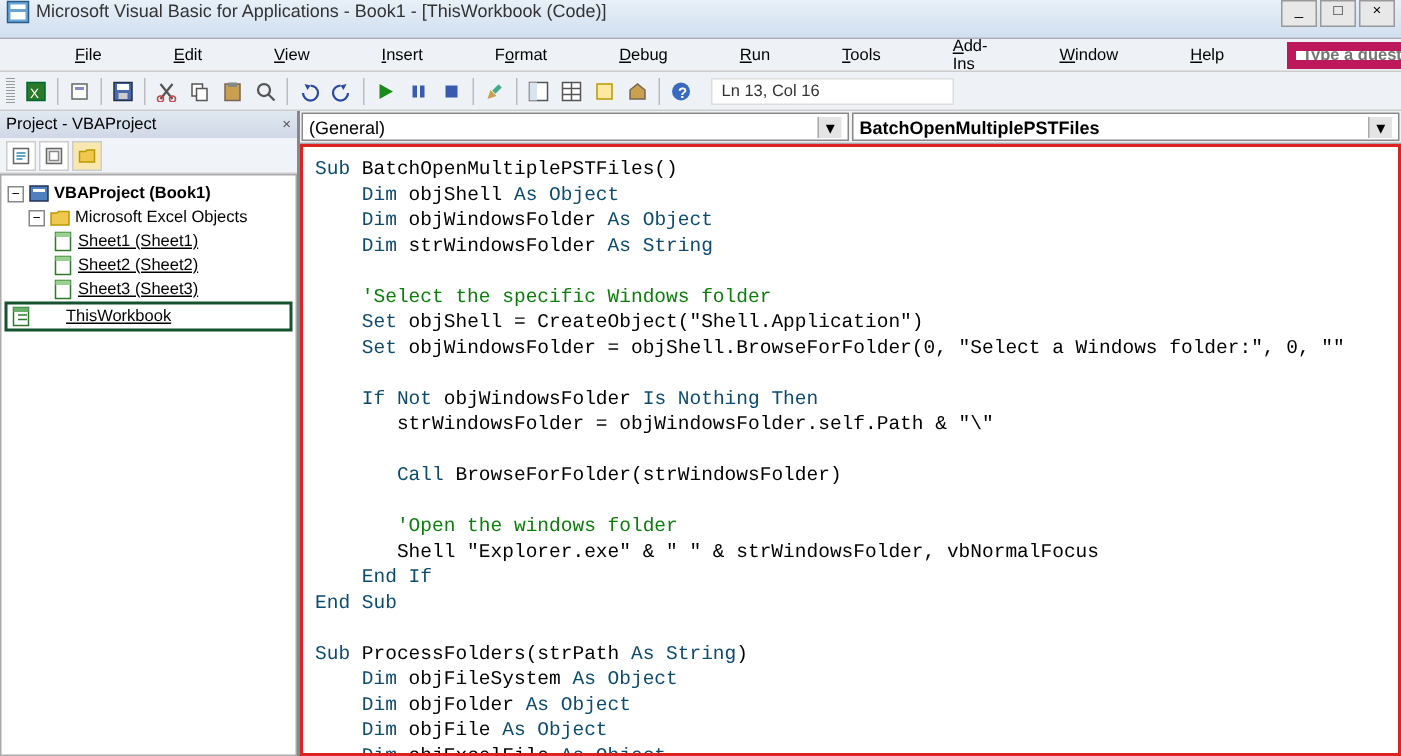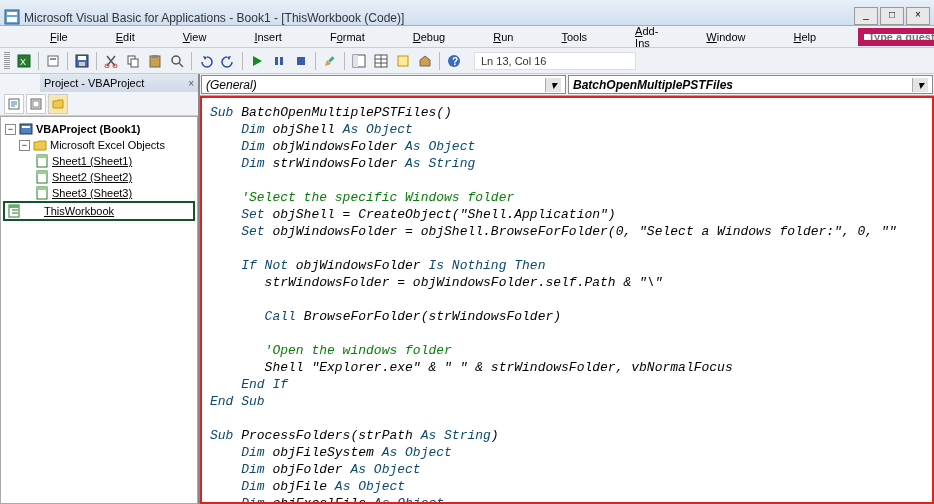--- a/index.html
+++ b/index.html
@@ -1,53 +1,53 @@
 <!DOCTYPE html>
 <html><head>
 <meta charset="utf-8">
 <style>
   * { box-sizing: border-box; margin: 0; padding: 0; }
   body { font-family: Tahoma, Arial, sans-serif; font-size: 11px; background: #fff; width: 934px; height: 504px; overflow: hidden; position: relative; }
   
-  .titlebar { height: 26px; background: linear-gradient(#e8f0f8, #d0dff0); border-bottom: 1px solid #aab; display: flex; align-items: flex-end; padding: 0 4px; }
+  .titlebar { height: 26px; background: linear-gradient(#e8f0f8, #d0dff0); border-bottom: 1px solid #aab; display: flex; align-items: flex-start; padding: 0 4px; }
   .titlebar-icon { width: 16px; height: 16px; margin-right: 4px; display: flex; align-items: center; justify-content: center; }
   .titlebar-text { font-size: 12px; color: #333; }
   .titlebar-right { margin-left: auto; display: flex; gap: 2px; }
   .win-btn { width: 24px; height: 18px; border: 1px solid #999; background: #e8e8e8; font-size: 10px; text-align: center; line-height: 14px; cursor: pointer; }
   
   .menubar { height: 22px; background: #eef2f7; border-bottom: 1px solid #ccc; display: flex; align-items: center; padding: 0 4px; gap: 36px; }
   .menu-handle { width: 6px; height: 16px; margin-right: 4px; background: repeating-linear-gradient(#999 0 1px, transparent 1px 2px); }
   .menu-item { padding: 2px 6px; cursor: pointer; }
   .menu-item u { text-decoration: underline; }
   .help-input { margin-left: auto; width: 150px; height: 18px; font-size: 11px; color: #999; padding: 0 4px; border: 6px solid #be185d; font-weight: bold; }
   
   .toolbar { height: 26px; background: #eef2f7; border-bottom: 1px solid #ccc; display: flex; align-items: center; padding: 0 4px; gap: 2px; }
   .tool-handle { width: 6px; height: 18px; margin-right: 2px; background: repeating-linear-gradient(#999 0 1px, transparent 1px 2px); }
   .tool-btn { width: 20px; height: 20px; display: flex; align-items: center; justify-content: center; cursor: pointer; border: 1px solid transparent; }
   .tool-sep { width: 1px; height: 18px; background: #bbb; margin: 0 2px; }
   .cursor-pos { margin-left: 8px; font-size: 11px; color: #333; padding: 2px 6px; border: 1px solid #ddd; background: #fff; width: 162px; }
   
   .main { display: flex; height: calc(504px - 26px - 22px - 26px); }
   
   .project-panel { width: 200px; border-right: 2px solid #888; display: flex; flex-direction: column; background: #f0f4f8; }
-  .project-title { height: 18px; background: linear-gradient(#e0e8f0,#d0d8e8); padding: 2px 4px; font-size: 11px; display: flex; align-items: center; margin-left: 40px; }
+  .project-title { height: 18px; background: linear-gradient(#e0e8f0,#d0d8e8); padding: 2px 4px; font-size: 11px; display: flex; align-items: center; }
   .project-title-close { margin-left: auto; cursor: pointer; font-size: 10px; color: #555; }
   .project-toolbar { height: 24px; display: flex; align-items: center; padding: 2px 4px; gap: 2px; border-bottom: 1px solid #ccc; }
   .proj-tool { width: 20px; height: 20px; display: flex; align-items: center; justify-content: center; cursor: pointer; border: 1px solid #ccc; background:#fff; }
   .tree { background: #fff; flex: 1; padding: 4px 2px; font-size: 11px; overflow: auto; border:1px solid #aaa; margin:0; }
   .tree-node { display: flex; align-items: center; padding: 1px 0; cursor: pointer; white-space: nowrap; }
   .tree-indent-0 { padding-left: 2px; }
   .tree-indent-1 { padding-left: 16px; }
   .tree-indent-2 { padding-left: 32px; text-decoration: underline; }
   .tree-toggle { width: 11px; height: 11px; border: 1px solid #888; display: inline-flex; align-items: center; justify-content: center; font-size: 9px; line-height: 8px; margin-right: 3px; background:#fff;}
   .tree-icon { width: 14px; height: 14px; margin-right: 3px; display: inline-flex; align-items: center; justify-content: center; }
   .tree-highlight { border: 2px solid #14532d; padding: 1px 2px; gap: 20px; }
   .bold { font-weight: bold; }
   
-  .code-area { flex: 1; display: flex; flex-direction: column; font-style: italic; }
+  .code-area { flex: 1; display: flex; flex-direction: column; }
   .code-dropdowns { height: 22px; display: flex; border-bottom: 1px solid #aaa; background:#eef2f7; }
   .code-dd { flex: 1; display: flex; align-items: center; border: 1px solid #888; margin: 1px; background: #fff; padding: 0 4px; font-size: 12px; position: relative; }
   .dd-arrow { margin-left: auto; width: 16px; text-align: center; background: #e4e4e4; border-left: 1px solid #aaa; cursor: pointer; }
   .code-editor { flex: 1; border: 2px solid #d22; background: #fff; overflow: auto; padding: 6px 8px; font-family: "Courier New", monospace; font-size: 13px; line-height: 17px; white-space: pre; color: #000; }
   .kw { color: #0c4a6e; }
   .cm { color: #0a7d0a; }
   
   svg { display: block; }
 </style>
 </head>

